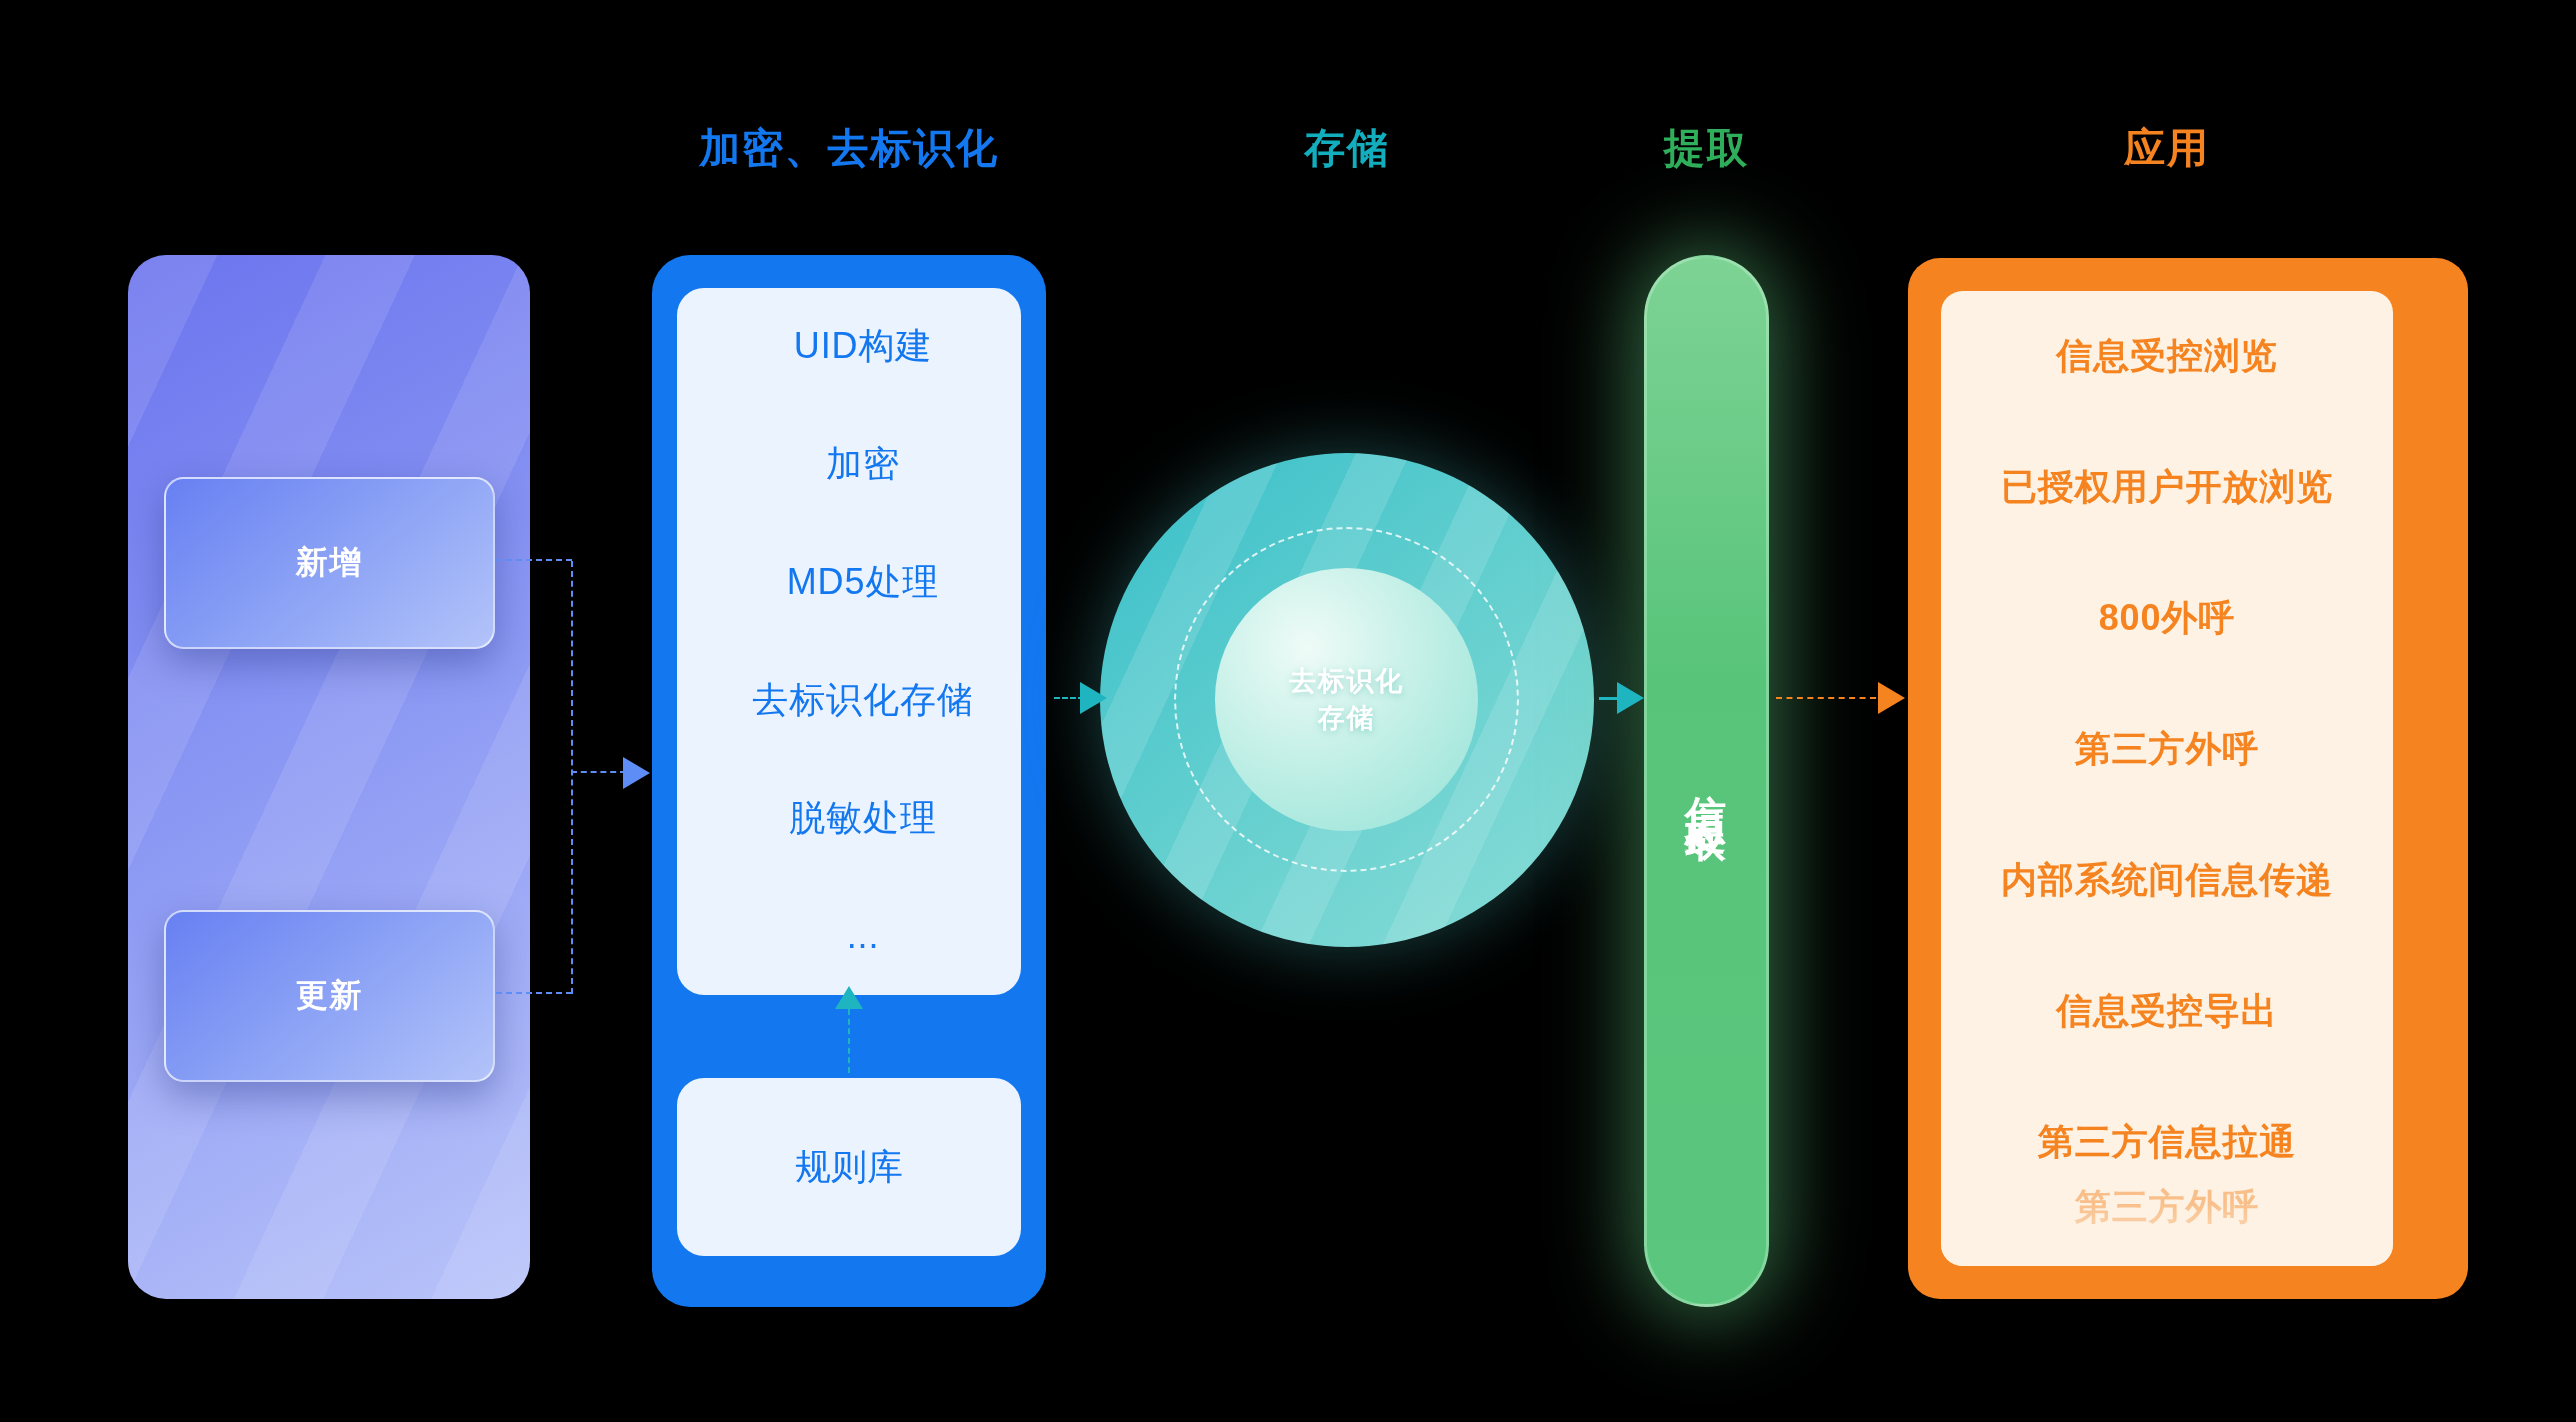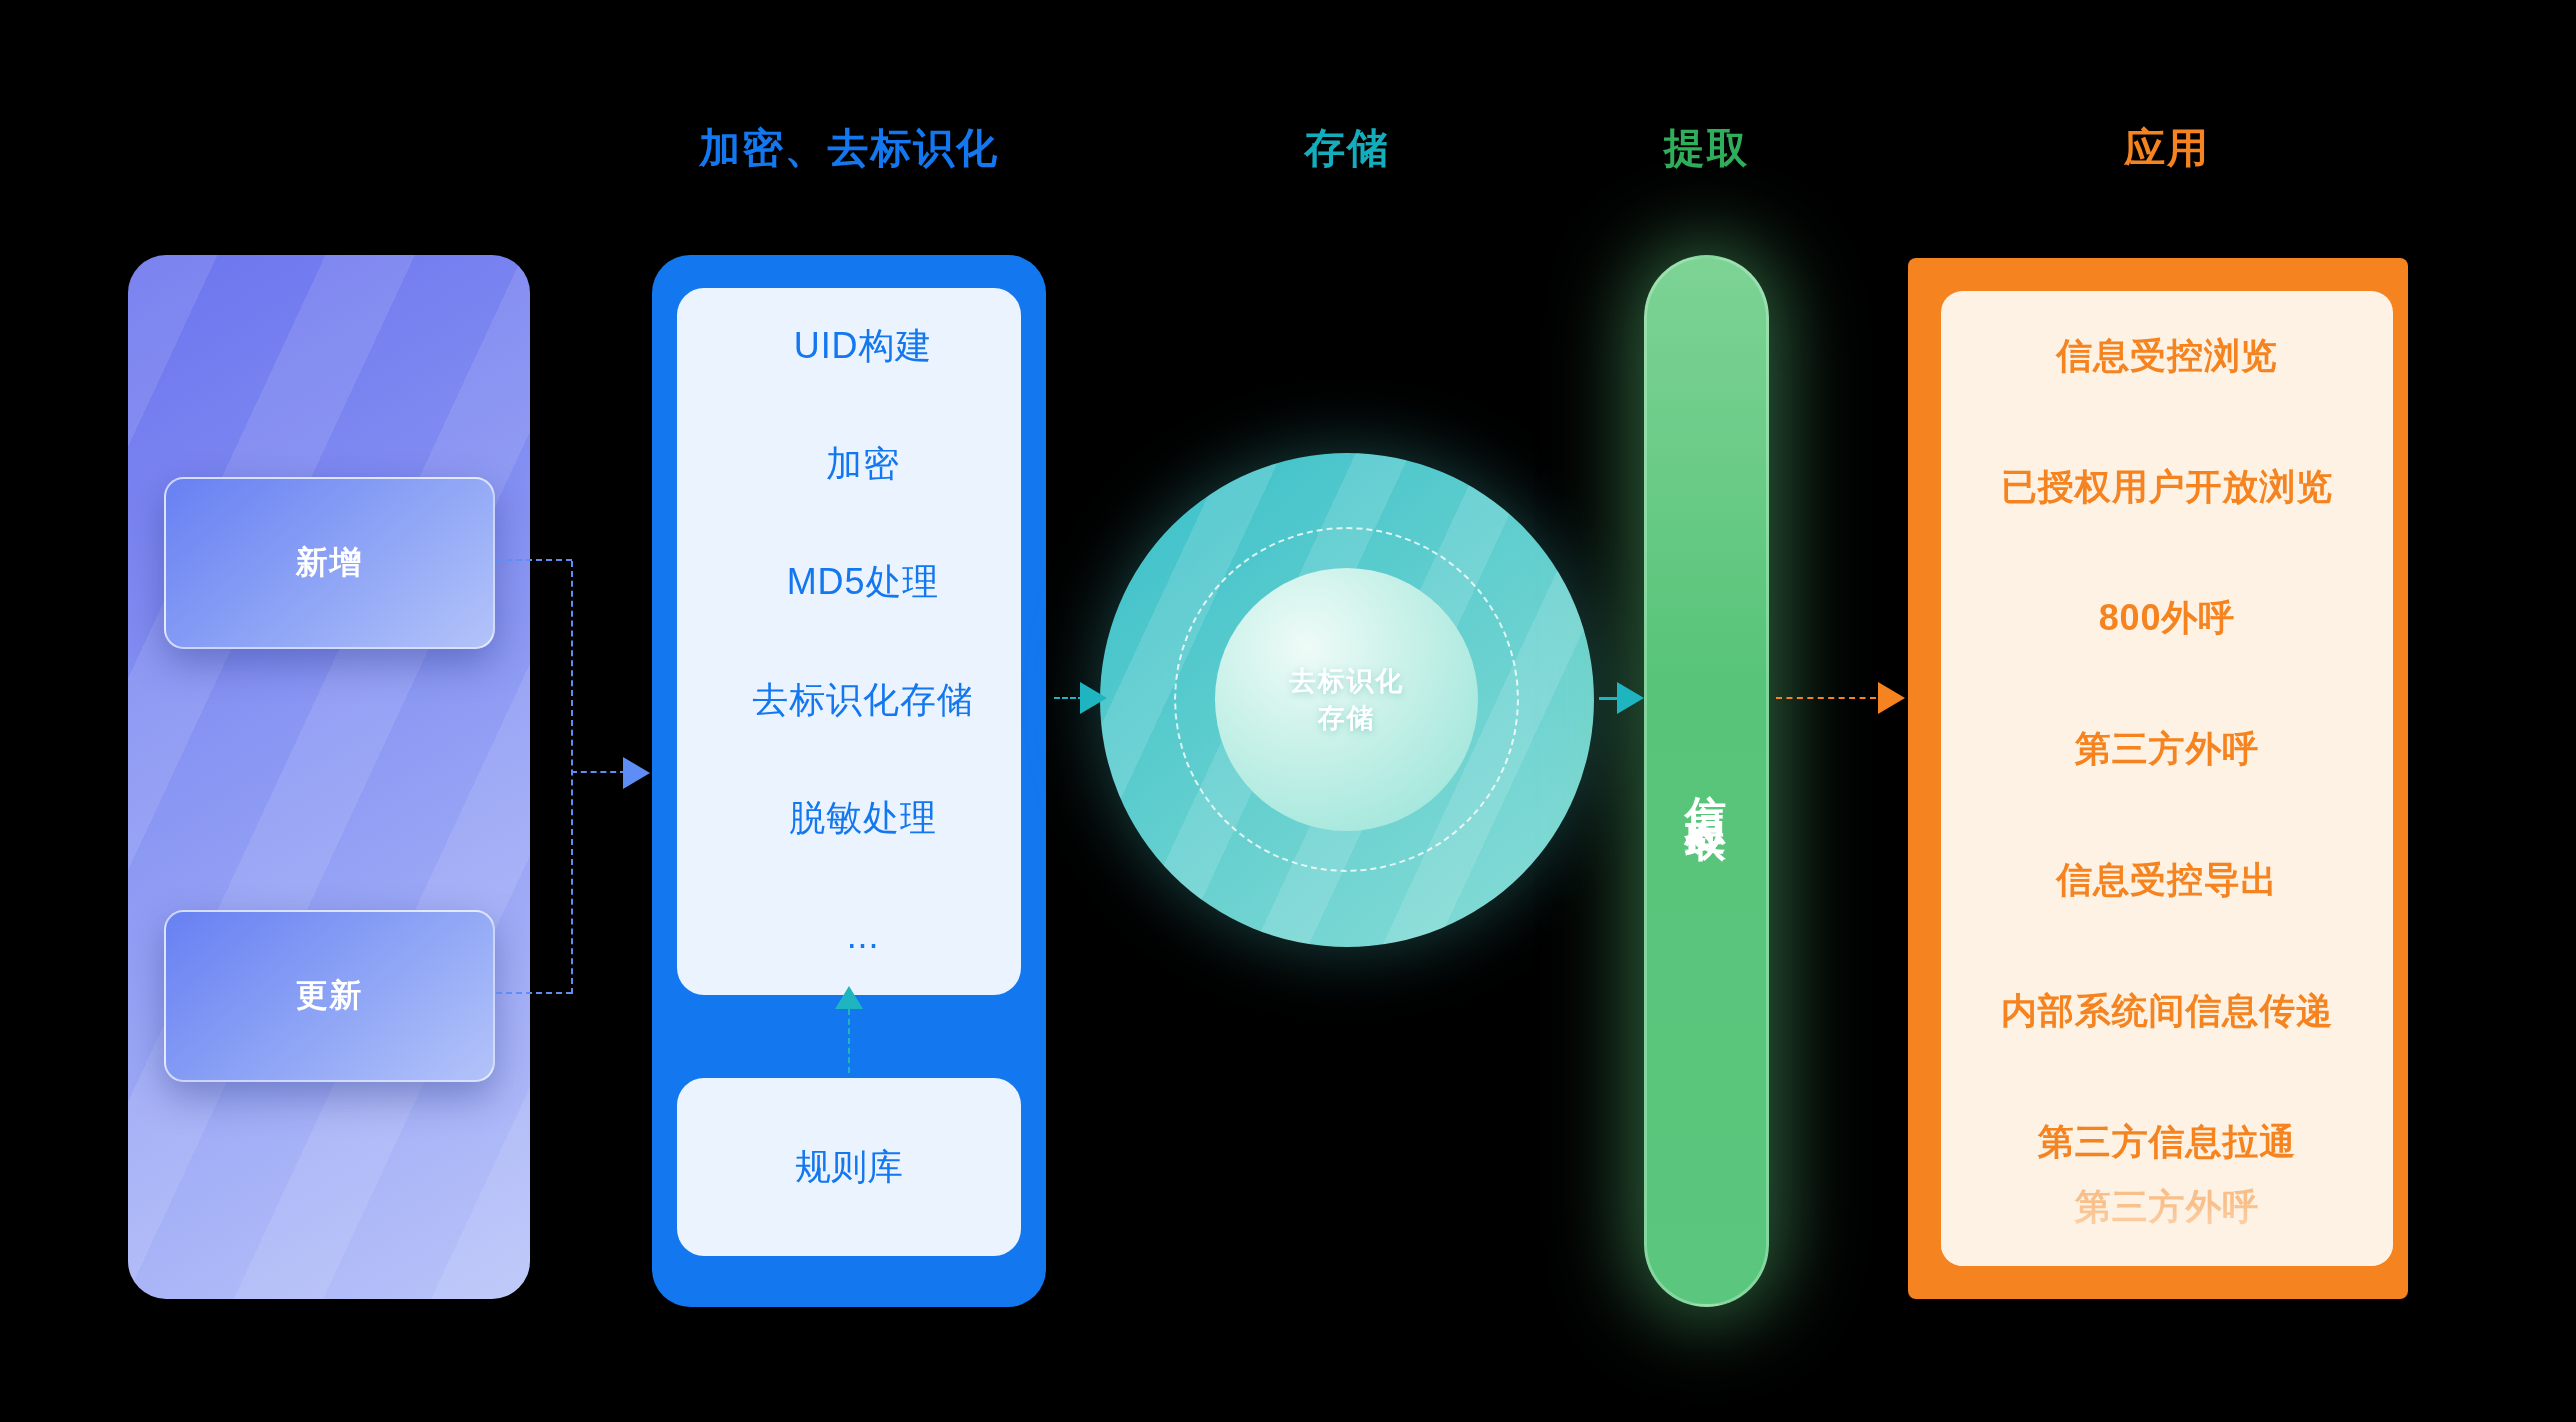--- a/index.html
+++ b/index.html
@@ -57,22 +57,22 @@
 
   
   .extract-bar{position:absolute;left:1644px;top:255px;width:125px;height:1052px;border-radius:63px;
     background:linear-gradient(180deg,#7DD394 0%,#58C47A 40%,#5BC67D 100%);
     border:3.6px solid rgba(230,255,238,0.30);box-sizing:border-box;
     box-shadow:0 0 81px 12.5px rgba(98,204,130,0.50);
     display:flex;align-items:center;justify-content:center;}
   .extract-text{writing-mode:vertical-rl;color:#fff;font-size:41px;font-weight:700;letter-spacing:9px;}
 
   
-  .app-panel{position:absolute;left:1908px;top:258px;width:500px;height:1041px;
-    border-radius:8px;background:#F5831F;}
+  .app-panel{position:absolute;left:1908px;top:258px;width:560px;height:1041px;
+    border-radius:32px;background:#F5831F;}
   .app-inner{position:absolute;left:33px;top:33px;width:452px;height:975px;border-radius:21.5px;
     background:#FDF2E3;overflow:hidden;}
   .app-item{height:131px;display:flex;align-items:center;justify-content:center;
     color:#F5831F;font-size:36px;font-weight:700;letter-spacing:0.9px;}
   .app-item-faded{position:absolute;left:0;right:0;top:891px;height:50px;opacity:0.45;}
   .app-fade{position:absolute;left:0;right:0;bottom:0;height:63px;
     background:linear-gradient(to bottom,rgba(253,242,227,0),rgba(253,242,227,0.92));}
 
   
   .dash-h{position:absolute;height:0;border-top:2.7px dashed #5E8EF5;z-index:6;}
@@ -147,22 +147,22 @@
   <div class="extract-bar">
     <span class="extract-text">信息提取</span>
   </div>
 
   <div class="app-panel">
     <div class="app-inner">
       <div class="app-item">信息受控浏览</div>
       <div class="app-item">已授权用户开放浏览</div>
       <div class="app-item">800外呼</div>
       <div class="app-item">第三方外呼</div>
+      <div class="app-item">内部系统间信息传递</div>
       <div class="app-item">信息受控导出</div>
-      <div class="app-item">内部系统间信息传递</div>
       <div class="app-item">第三方信息拉通</div>
       <div class="app-item app-item-faded">第三方外呼</div>
       <div class="app-fade"></div>
     </div>
   </div>
 
   <div class="dash-h c1"></div>
   <div class="dash-h c2"></div>
   <div class="dash-v c3"></div>
   <div class="dash-h c4"></div>

